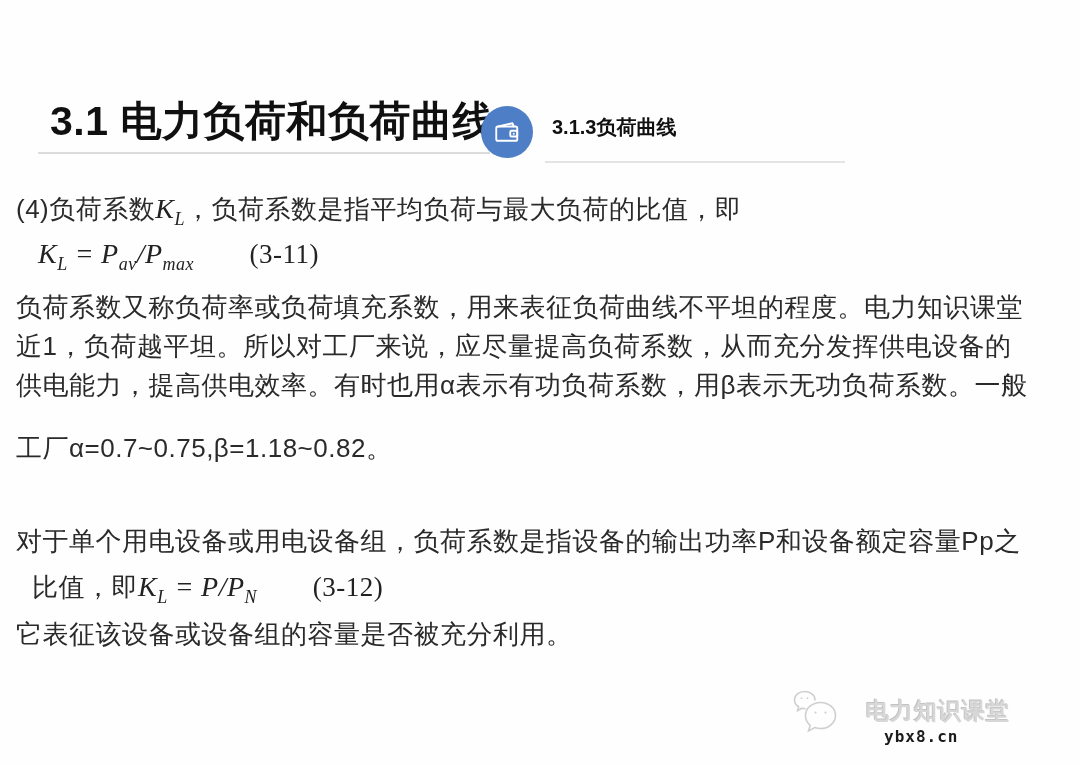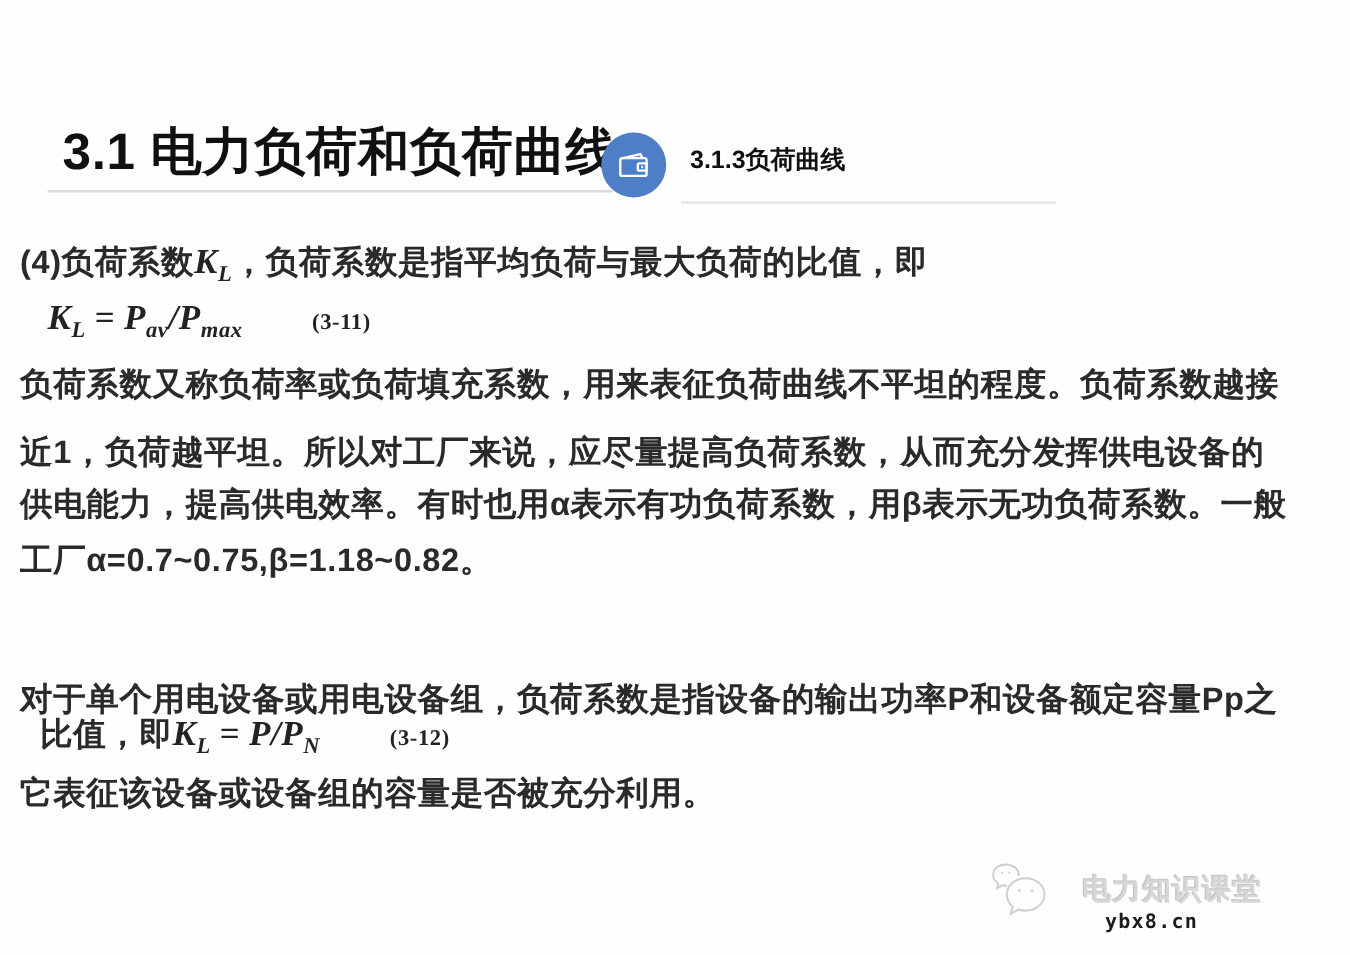--- a/index.html
+++ b/index.html
@@ -34,33 +34,33 @@
   .section-label {
     position: absolute; left: 552px; top: 114px;
     font-size: 20px; font-weight: bold; color: #101010;
     white-space: nowrap;
   }
 
   
   .tline {
     position: absolute; left: 16px;
     font-size: 26px; line-height: 34px; color: #2a2a2a;
-    white-space: nowrap; letter-spacing: 0.5px; font-weight: bold;
+    white-space: nowrap; letter-spacing: 0.5px;
   }
   .math {
     font-family: "Liberation Serif", "DejaVu Serif", serif;
     font-style: italic; font-size: 28px; color: #222;
   }
   .math sub {
     font-size: 18px; font-style: italic; line-height: 0;
   }
   .math .op { padding: 0 7px; }
   .eq-ref {
     font-family: "Liberation Serif", "DejaVu Serif", serif;
-    font-style: normal; font-size: 18px; color: #222;
+    font-style: normal; font-size: 27px; color: #222;
     margin-left: 48px;
   }
   .formula-line { left: 38px; }
 
   
   .footer-logo {
     position: absolute; left: 793px; top: 690px;
     width: 72px; height: 56px;
   }
   .footer-brand {
@@ -101,26 +101,26 @@
   <span>(4)负荷系数</span><span class="math"><span>K</span><sub>L</sub></span><span>，负荷系数是指平均负荷与最大负荷的比值，即</span>
 </div>
 
 <div class="tline formula-line" style="top:237px;">
   <span class="math">
     <span>K</span><sub>L</sub><span class="op">=</span><span>P</span><sub>av</sub><span>/</span><span>P</span><sub>max</sub>
   </span>
   <span class="eq-ref">(3-11)</span>
 </div>
 
-<div class="tline" style="top:290px;">负荷系数又称负荷率或负荷填充系数，用来表征负荷曲线不平坦的程度。负荷系数越接</div>
-<div class="tline" style="top:344px;text-align:right;">近1，负荷越平坦。所以对工厂来说，应尽量提高负荷系数，从而充分发挥供电设备的</div>
-<div class="tline" style="top:386px;">供电能力，提高供电效率。有时也用α表示有功负荷系数，用β表示无功负荷系数。一般</div>
+<div class="tline" style="top:290px;">负荷系数又称负荷率或负荷填充系数，用来表征负荷曲线不平坦的程度。电力知识课堂</div>
+<div class="tline" style="top:329px;text-align:right;">近1，负荷越平坦。所以对工厂来说，应尽量提高负荷系数，从而充分发挥供电设备的</div>
+<div class="tline" style="top:368px;">供电能力，提高供电效率。有时也用α表示有功负荷系数，用β表示无功负荷系数。一般</div>
 <div class="tline" style="top:431px;">工厂α=0.7~0.75,β=1.18~0.82。</div>
 
-<div class="tline" style="top:524px;margin-top:18px;">对于单个用电设备或用电设备组，负荷系数是指设备的输出功率P和设备额定容量Pp之</div>
+<div class="tline" style="top:524px;">对于单个用电设备或用电设备组，负荷系数是指设备的输出功率P和设备额定容量Pp之</div>
 
 <div class="tline" style="top:570px;margin-left:16px;">
   <span>比值，即</span><span class="math"><span>K</span><sub>L</sub><span class="op">=</span><span>P</span><span>/</span><span>P</span><sub>N</sub></span>
   <span class="eq-ref">(3-12)</span>
 </div>
 
 <div class="tline" style="top:617px;">它表征该设备或设备组的容量是否被充分利用。</div>
 
 <div class="footer-logo">
   <svg width="72" height="56" viewBox="0 0 72 56" fill="none" stroke="#cfcfcf" stroke-width="1.6" stroke-linecap="round">

